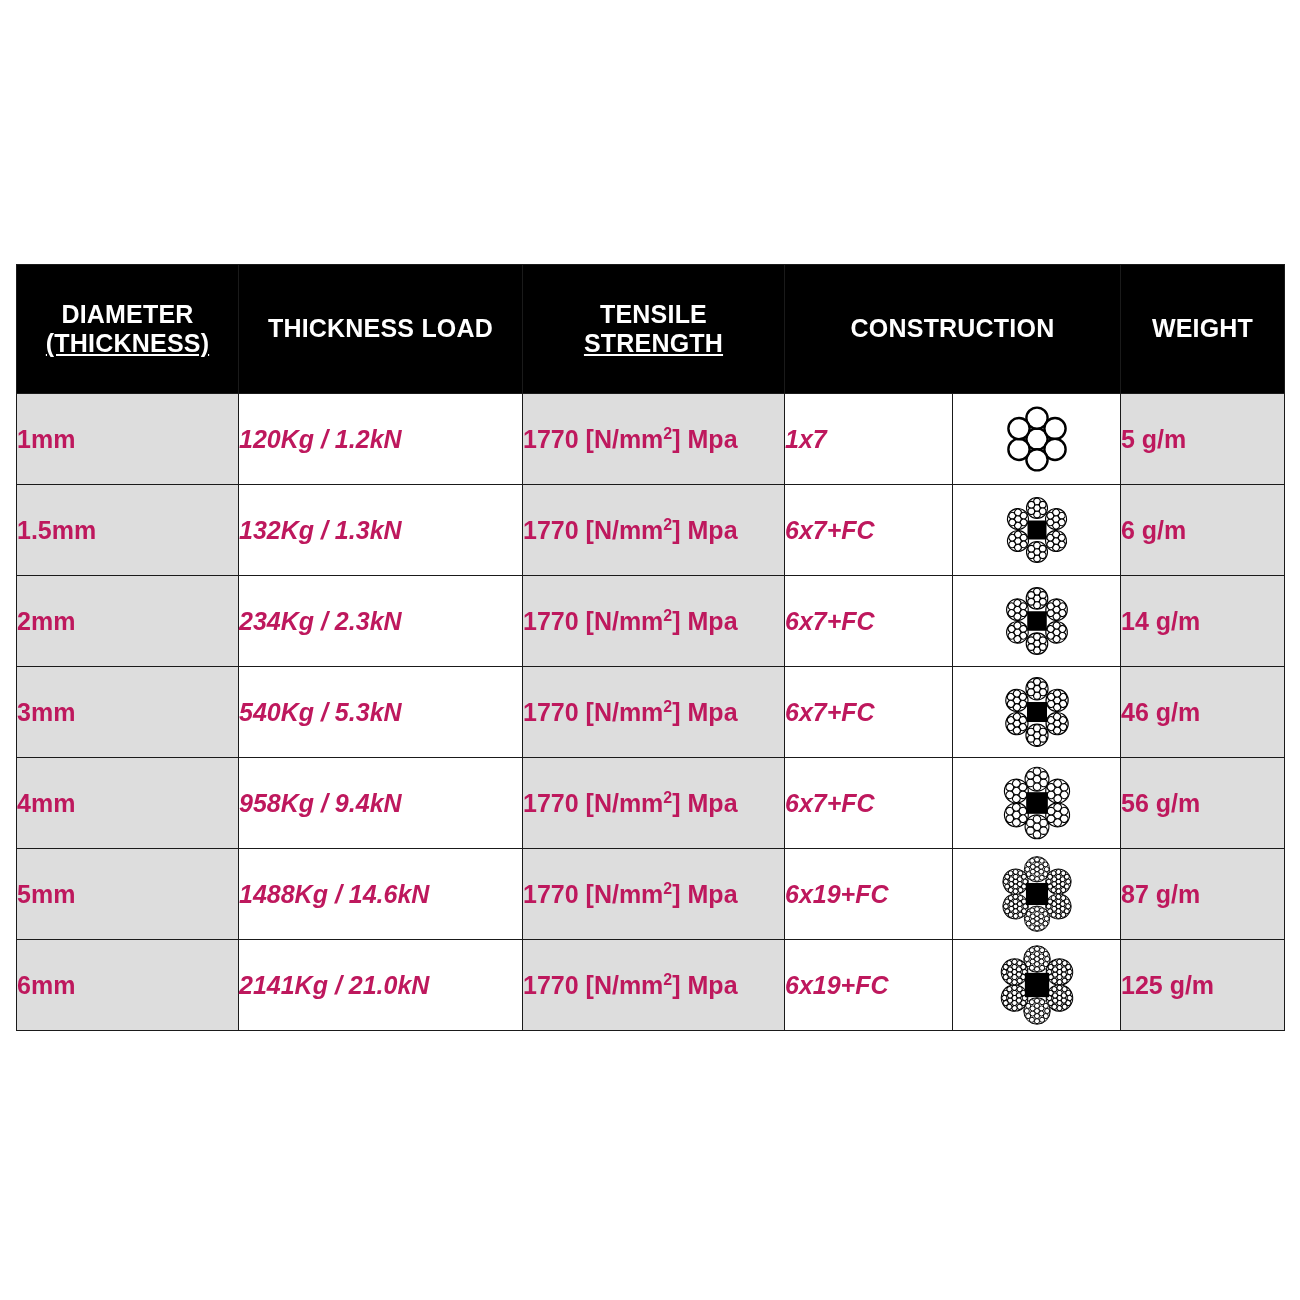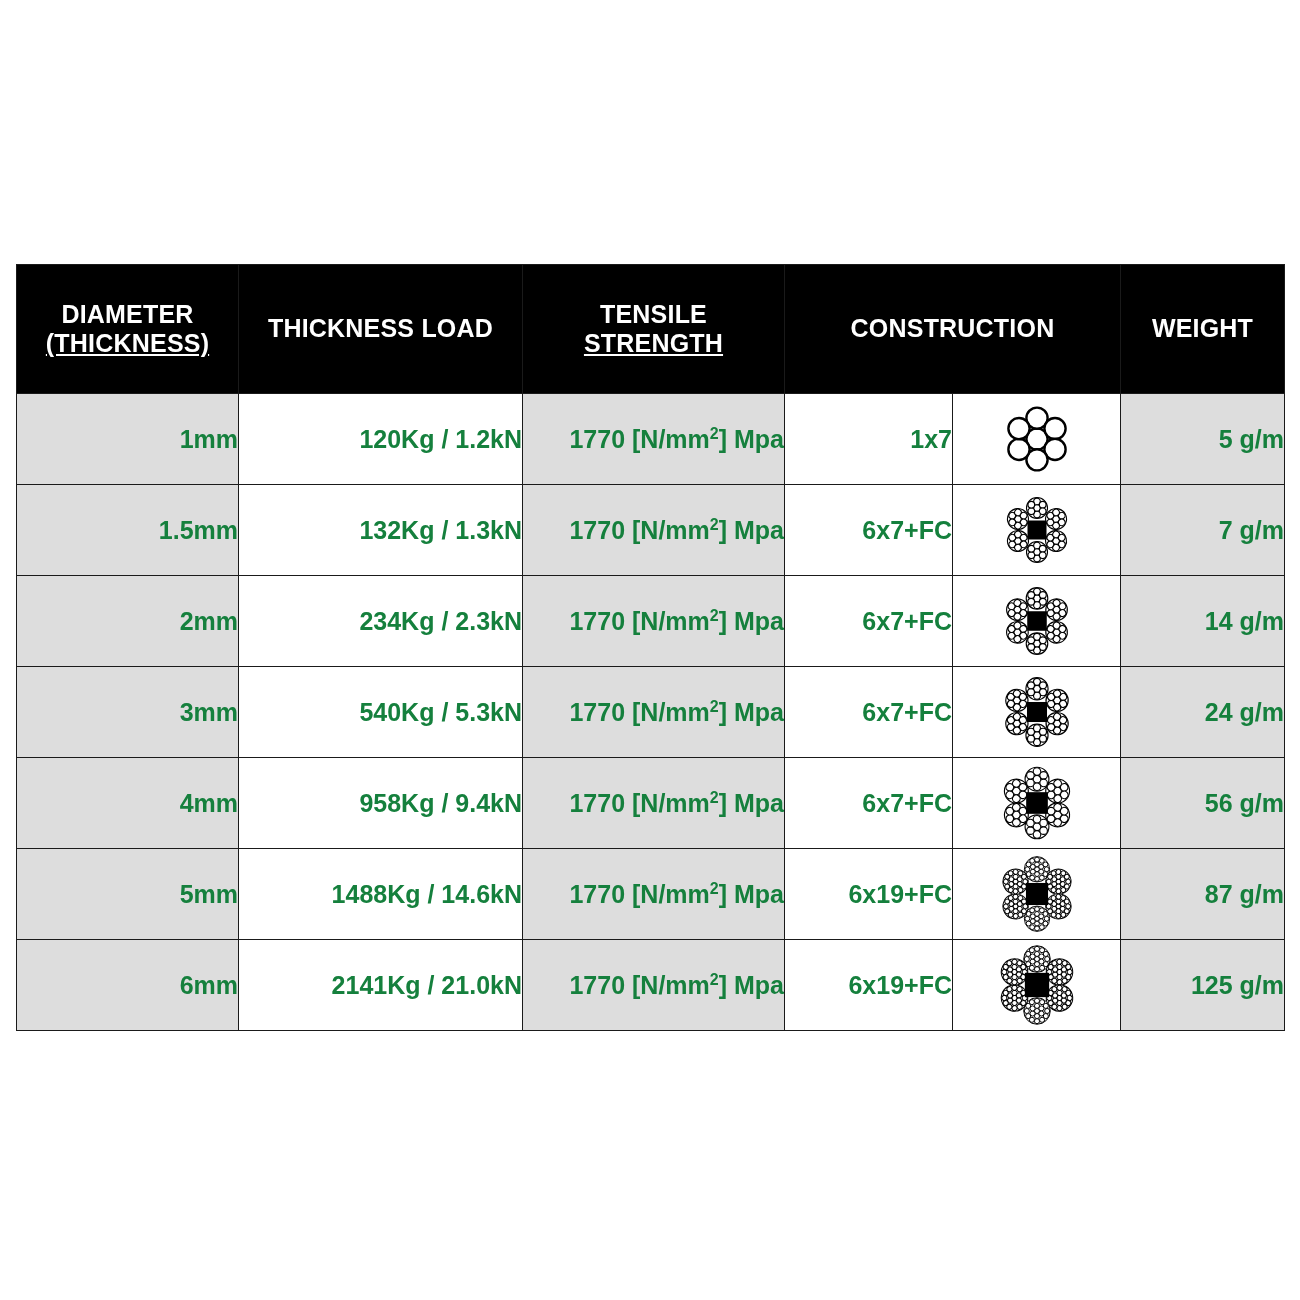--- a/index.html
+++ b/index.html
@@ -44,26 +44,26 @@
     border-left: 1px solid #000000;
     border-right: 1px solid #000000;
     border-top: 1px solid #000000;
     border-bottom: 1px solid #000000;
   }
   thead th .hdr-line2 { display: block; text-decoration: underline; }
   tbody td {
     height: 90px;
     font-size: 25px;
     font-weight: bold;
-    color: #15803d;
-    text-align: right;
+    color: #be185d;
+    text-align: left;
     vertical-align: middle;
   }
   td.shade { background: #dddddd; }
-  td.plain { background: #ffffff; }
+  td.plain { background: #ffffff; font-style: italic; }
   .col-dia   { width: 222px; }
   .col-load  { width: 284px; }
   .col-tens  { width: 262px; }
   .col-con   { width: 168px; }
   .col-img   { width: 168px; }
   .col-wt    { width: 164px; }
   .sup { font-size: 16px; vertical-align: super; line-height: 0; }
   .rope-wrap {
     width: 100%;
     height: 90px;
@@ -201,21 +201,21 @@
                     <circle cx="0" cy="-15.4" r="3.3"></circle>
                     <circle cx="-5.7" cy="-18.7" r="3.3"></circle>
                     <circle cx="-5.7" cy="-25.3" r="3.3"></circle>
                   </g>
                   <rect x="-9.5" y="-9.5" width="19" height="19" fill="#000000" stroke="none"></rect>
                 </g>
               </g>
             </svg>
           </div>
         </td>
-        <td class="shade">7 g/m</td>
+        <td class="shade">6 g/m</td>
       </tr>
 
       <tr>
         <td class="shade">2mm</td>
         <td class="plain">234Kg / 2.3kN</td>
         <td class="shade"><span>1770 [N/mm</span><span class="sup">2</span><span>] Mpa</span></td>
         <td class="plain">6x7+FC</td>
         <td class="plain">
           <div class="rope-wrap">
             <svg width="74" height="74" viewBox="0 0 72 72" aria-hidden="true">
@@ -359,21 +359,21 @@
                     <circle cx="0" cy="-15.4" r="3.3"></circle>
                     <circle cx="-5.7" cy="-18.7" r="3.3"></circle>
                     <circle cx="-5.7" cy="-25.3" r="3.3"></circle>
                   </g>
                   <rect x="-9.5" y="-9.5" width="19" height="19" fill="#000000" stroke="none"></rect>
                 </g>
               </g>
             </svg>
           </div>
         </td>
-        <td class="shade">24 g/m</td>
+        <td class="shade">46 g/m</td>
       </tr>
 
       <tr>
         <td class="shade">4mm</td>
         <td class="plain">958Kg / 9.4kN</td>
         <td class="shade"><span>1770 [N/mm</span><span class="sup">2</span><span>] Mpa</span></td>
         <td class="plain">6x7+FC</td>
         <td class="plain">
           <div class="rope-wrap">
             <svg width="78" height="78" viewBox="0 0 72 72" aria-hidden="true">

